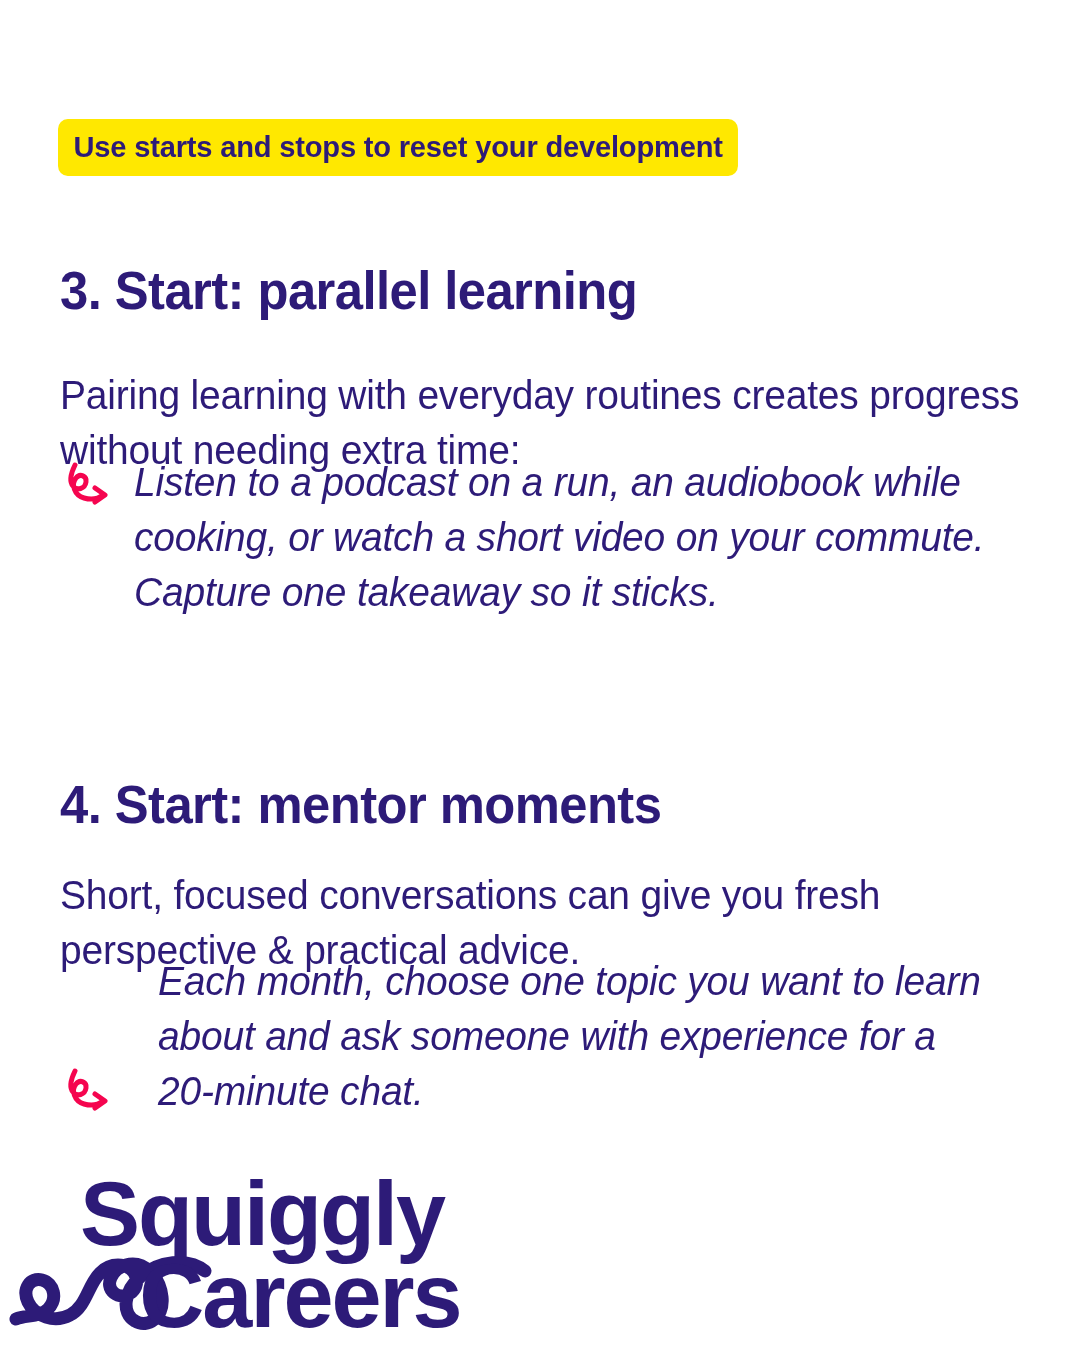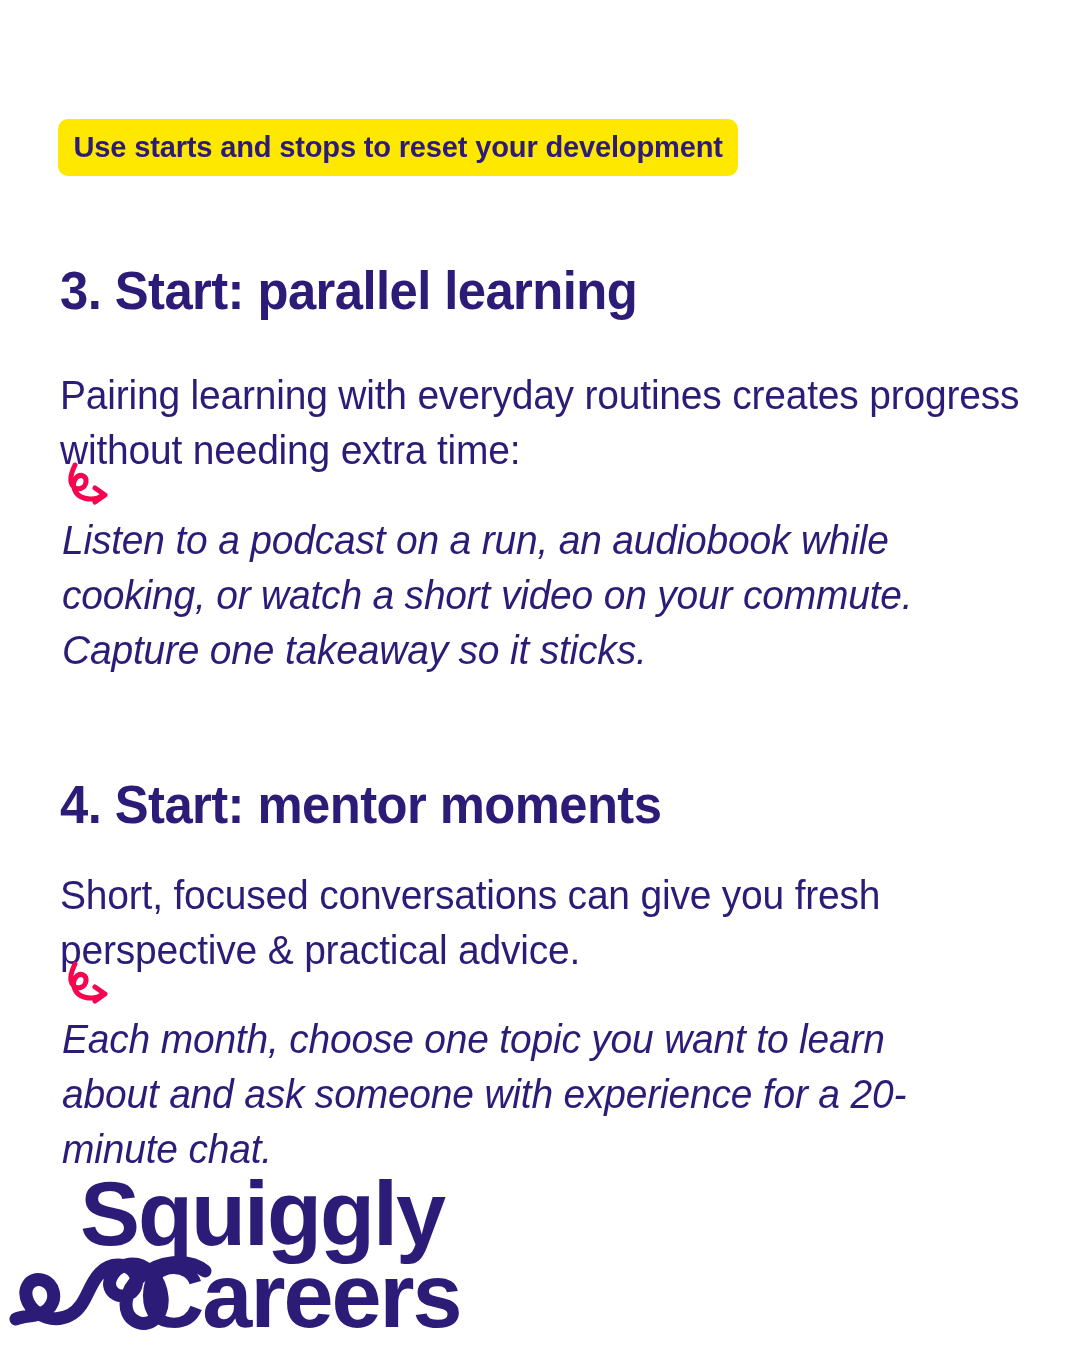--- a/index.html
+++ b/index.html
@@ -77,24 +77,23 @@
     transform-origin: left center;
   }
   .body-1 { top: 286px; width: 1010px; }
   .body-2 { top: 786px; width: 1010px; }
 
   
   .bullet {
     position: absolute;
     display: flex;
     align-items: flex-start;
-    flex-direction: column;
   }
   .bullet-1 { top: 414px; left: 62px; width: 970px; }
-  .bullet-2 { top: 913px; left: 62px; width: 970px; }
+  .bullet-2 { top: 913px; left: 62px; width: 970px; align-items: flex-end; }
 
   .bullet-icon {
     flex: 0 0 auto;
     width: 52px;
     height: 52px;
     margin-top: 6px;
   }
   .bullet-1 .bullet-icon { margin-right: 20px; }
   .bullet-2 .bullet-icon { margin-right: 44px; }
 

